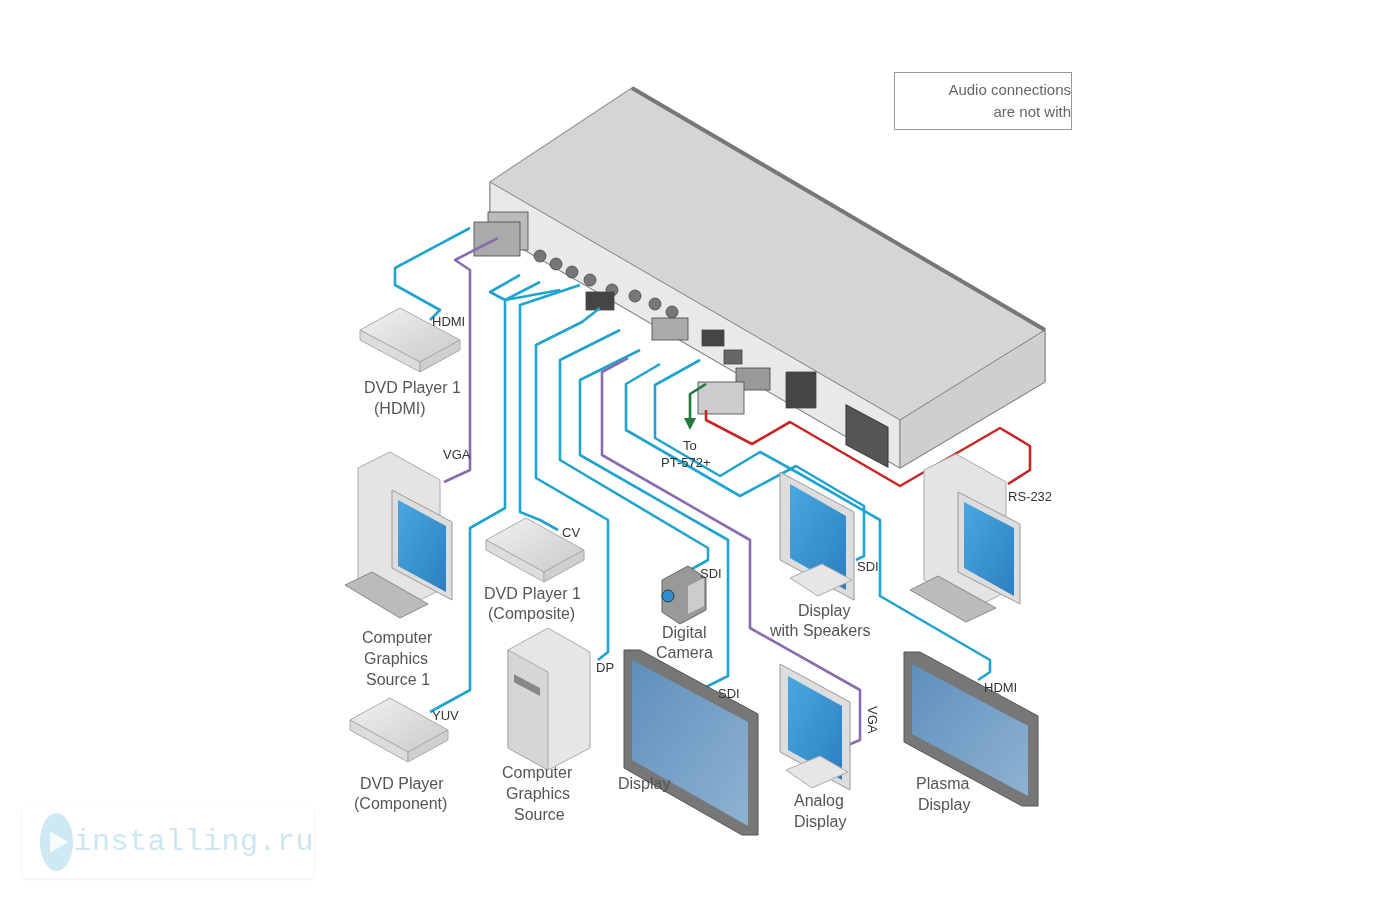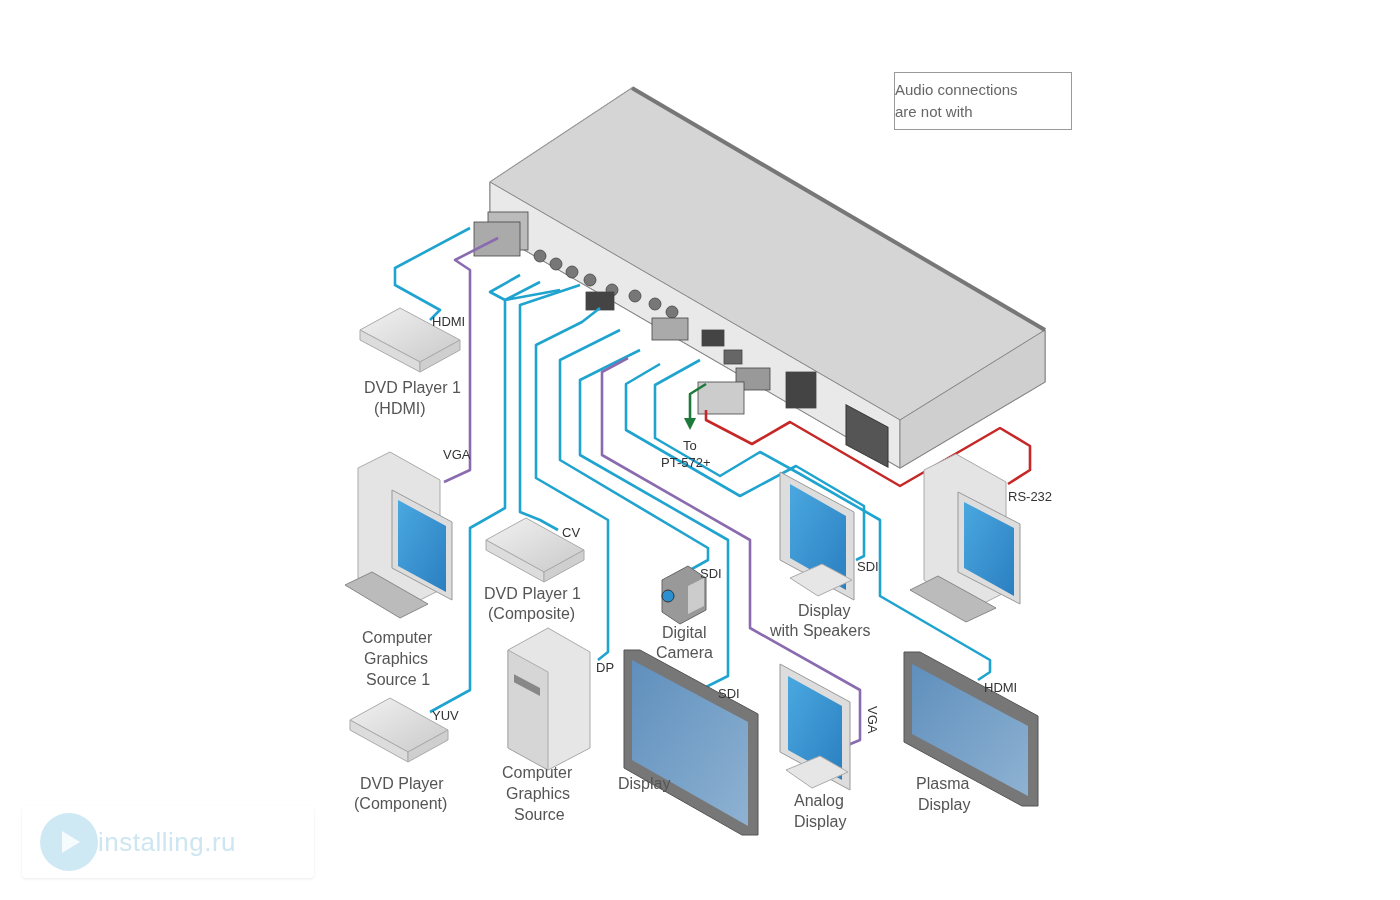--- a/index.html
+++ b/index.html
@@ -1,25 +1,25 @@
 <!DOCTYPE html>
 <html><head>
 <meta charset="utf-8">
 <style>
   html,body{margin:0;padding:0;background:#ffffff;}
   body{width:1400px;height:900px;position:relative;overflow:hidden;font-family:"Liberation Sans",sans-serif;}
   #diagram{position:absolute;left:0;top:0;}
   .lbl{font-family:"Liberation Sans",sans-serif;fill:#555;font-size:16px;}
   .clbl{font-family:"Liberation Sans",sans-serif;fill:#333;font-size:13px;}
   .note-box{position:absolute;left:894px;top:72px;width:178px;height:58px;border:1.5px solid #999;box-sizing:border-box;
-    display:flex;flex-direction:column;align-items:flex-start;justify-content:center;color:#666;font-size:15px;line-height:22px;}
+    display:flex;flex-direction:column;align-items:flex-end;justify-content:center;color:#666;font-size:15px;line-height:22px;}
   .watermark{position:absolute;left:22px;top:806px;width:292px;height:72px;border-radius:4px;
     box-shadow:0 1px 3px rgba(0,0,0,0.08);display:flex;align-items:center;}
   .wm-logo{width:58px;height:58px;border-radius:50%;background:#cfe9f4;margin-left:18px;display:flex;align-items:center;justify-content:center;}
-  .wm-text{color:#cde6f1;font-size:26px;font-family:Liberation Sans, sans-serif;letter-spacing:0.5px;}
+  .wm-text{color:#cde6f1;font-size:30px;font-family:Liberation Mono, monospace;letter-spacing:0.5px;}
 </style>
 </head>
 <body>
 
 <svg id="diagram" width="1400" height="900" viewBox="0 0 1400 900" xmlns="http://www.w3.org/2000/svg">
   <defs>
     <linearGradient id="scr" x1="0" y1="0" x2="1" y2="1">
       <stop offset="0" stop-color="#4aa8e0"></stop>
         <stop offset="1" stop-color="#2b7fc0"></stop>
     </linearGradient>

